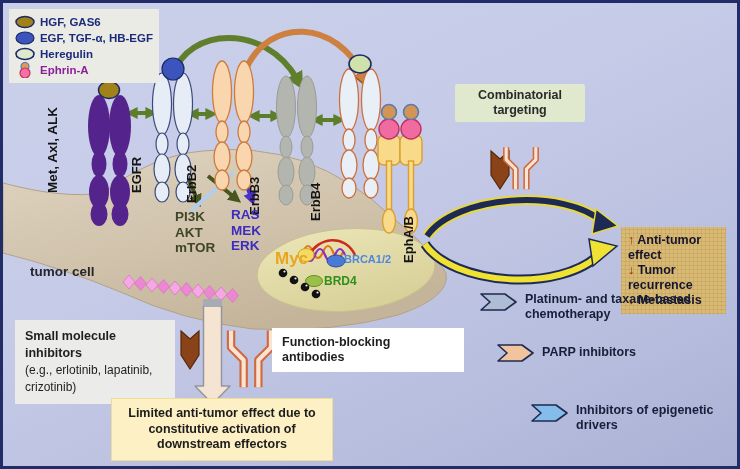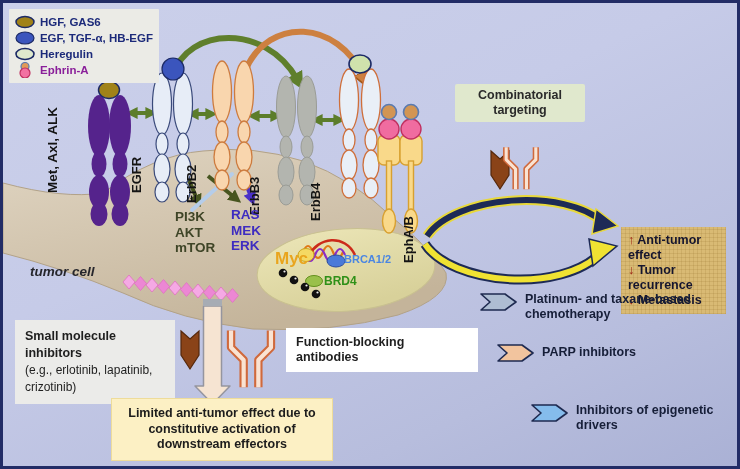--- a/index.html
+++ b/index.html
@@ -17,40 +17,40 @@
   .ligrow{display:flex;align-items:center;gap:5px;height:16px;}
   .ligrow .t{font-size:11.5px;font-weight:bold;color:#1c2a7a;white-space:nowrap;}
   .ligrow.ephrin .t{color:#8a1f9a;}
   
   .vlabel{position:absolute;transform-origin:0 100%;transform:rotate(-90deg);
     white-space:nowrap;font-weight:bold;font-size:13px;color:#141414;line-height:16px;height:16px;}
   
   .pw{position:absolute;font-weight:bold;font-size:13.5px;line-height:15.5px;}
   .pw.pi3k{color:#3f4527;}
   .pw.ras{color:#3e2cc0;}
-  .celllabel{left:27px;top:261px;font-style:italic;font-weight:bold;font-size:13.5px;color:#26262c;}
+  .celllabel{left:27px;top:261px;font-weight:bold;font-size:13.5px;color:#26262c;}
   
   .nlab{position:absolute;font-weight:bold;}
   .myc{left:272px;top:246px;font-size:17px;color:#e9a51d;}
   .brca{left:341px;top:250px;font-size:11px;color:#4a86e2;}
   .brd4{left:321px;top:271px;font-size:12px;color:#2f9018;}
   
   .combox{left:452px;top:81px;width:130px;padding:4px 8px;background:#e0e8cd;text-align:center;
     font-size:12.5px;font-weight:bold;color:#2a2a2a;line-height:15px;border-radius:2px;}
   .outbox{left:618px;top:181px;width:105px;padding:6px 6px 6px 7px;
     background:
       repeating-linear-gradient(0deg,rgba(150,115,45,.18) 0 1px,transparent 1px 4px),
       repeating-linear-gradient(90deg,rgba(150,115,45,.18) 0 1px,transparent 1px 4px),
       #d9ba74;
     font-size:12.5px;font-weight:bold;color:#15152e;line-height:15px;margin-top:43px;}
   .outbox .arr{color:#9a1f10;}
   .smbox{left:12px;top:317px;width:160px;padding:8px 10px;background:#ebebe9;color:#1e1e1e;
     font-size:12px;line-height:17px;}
   .smbox .ttl{font-weight:bold;font-size:12.5px;}
-  .fnbox{left:283px;top:325px;width:192px;padding:7px 10px;background:#ffffff;color:#1e1e1e;
+  .fnbox{left:269px;top:325px;width:192px;padding:7px 10px;background:#ffffff;color:#1e1e1e;
     font-size:12px;line-height:15px;}
   .fnbox .ttl{font-weight:bold;font-size:12.5px;}
   .limbox{left:108px;top:395px;width:222px;padding:7px 8px;background:#fcf0c4;border:1px solid #eedc9a;
     text-align:center;font-weight:bold;font-size:12.5px;color:#1c1c1c;line-height:15.5px;}
   
   .trow{position:absolute;display:flex;align-items:flex-start;gap:7px;}
   .trow .t{font-size:12.5px;font-weight:bold;color:#161e38;line-height:14.5px;}
   .trow svg{flex:0 0 auto;margin-top:1px;}
 </style>
 </head>

